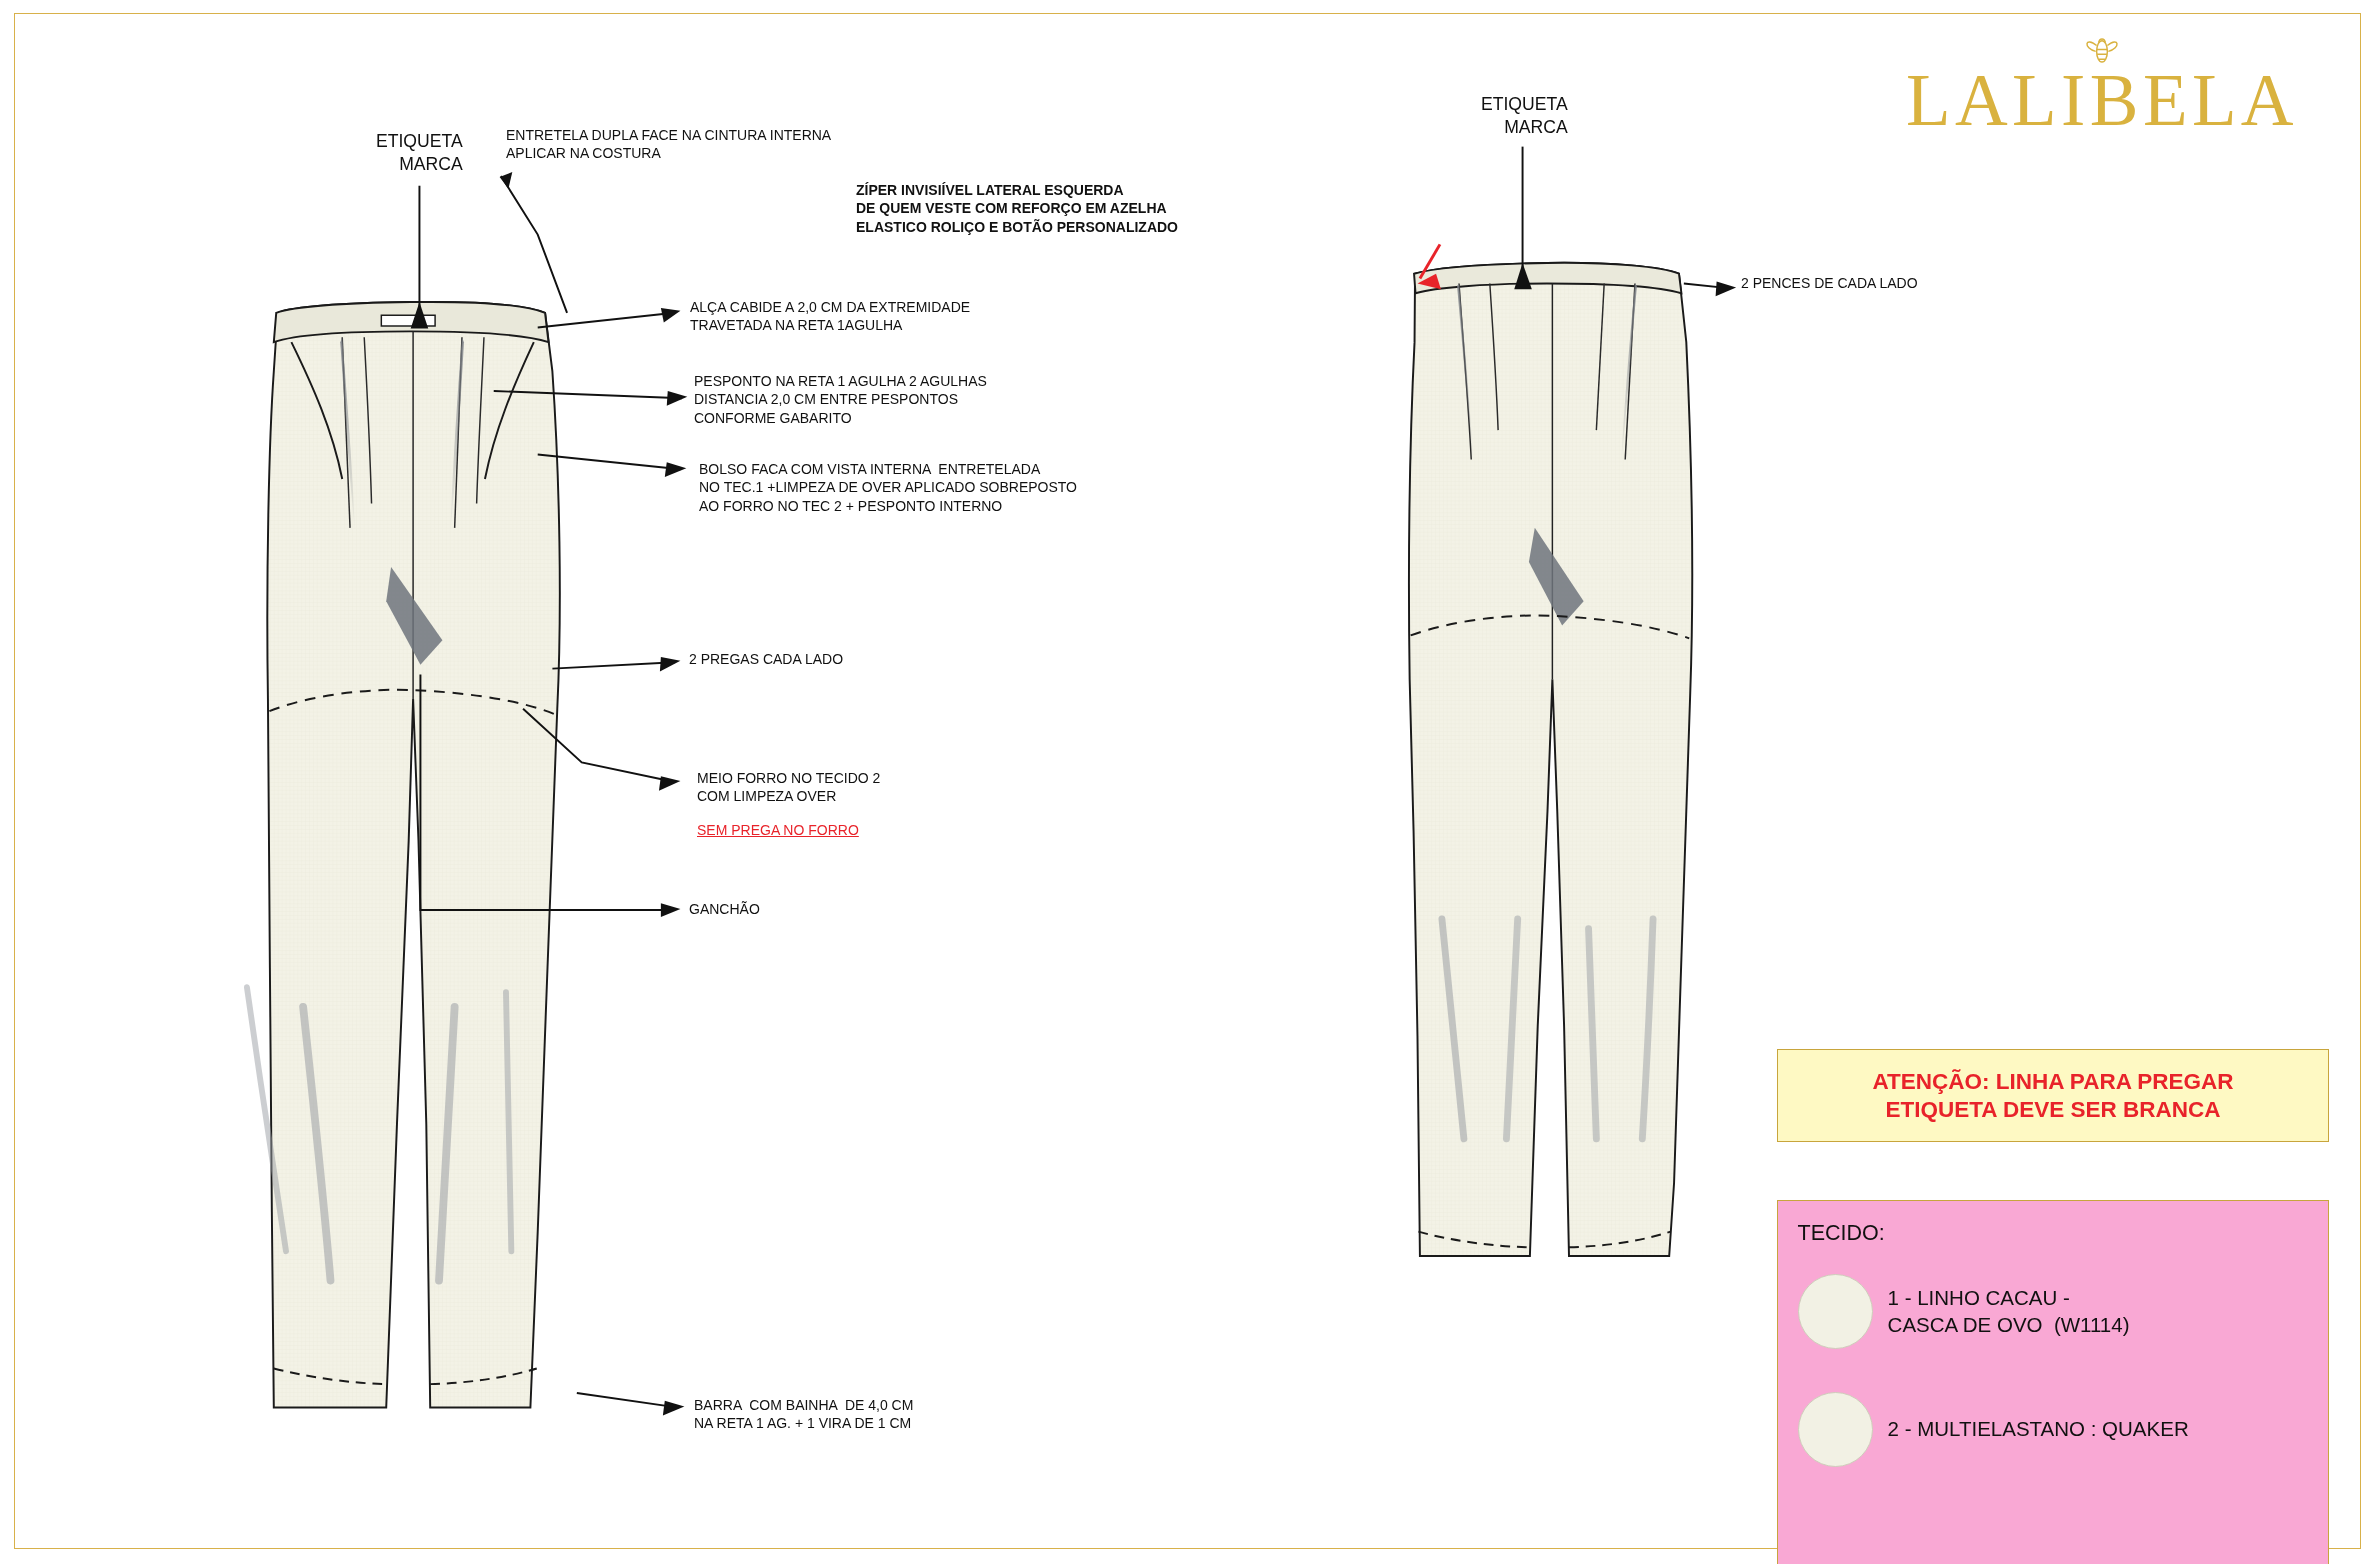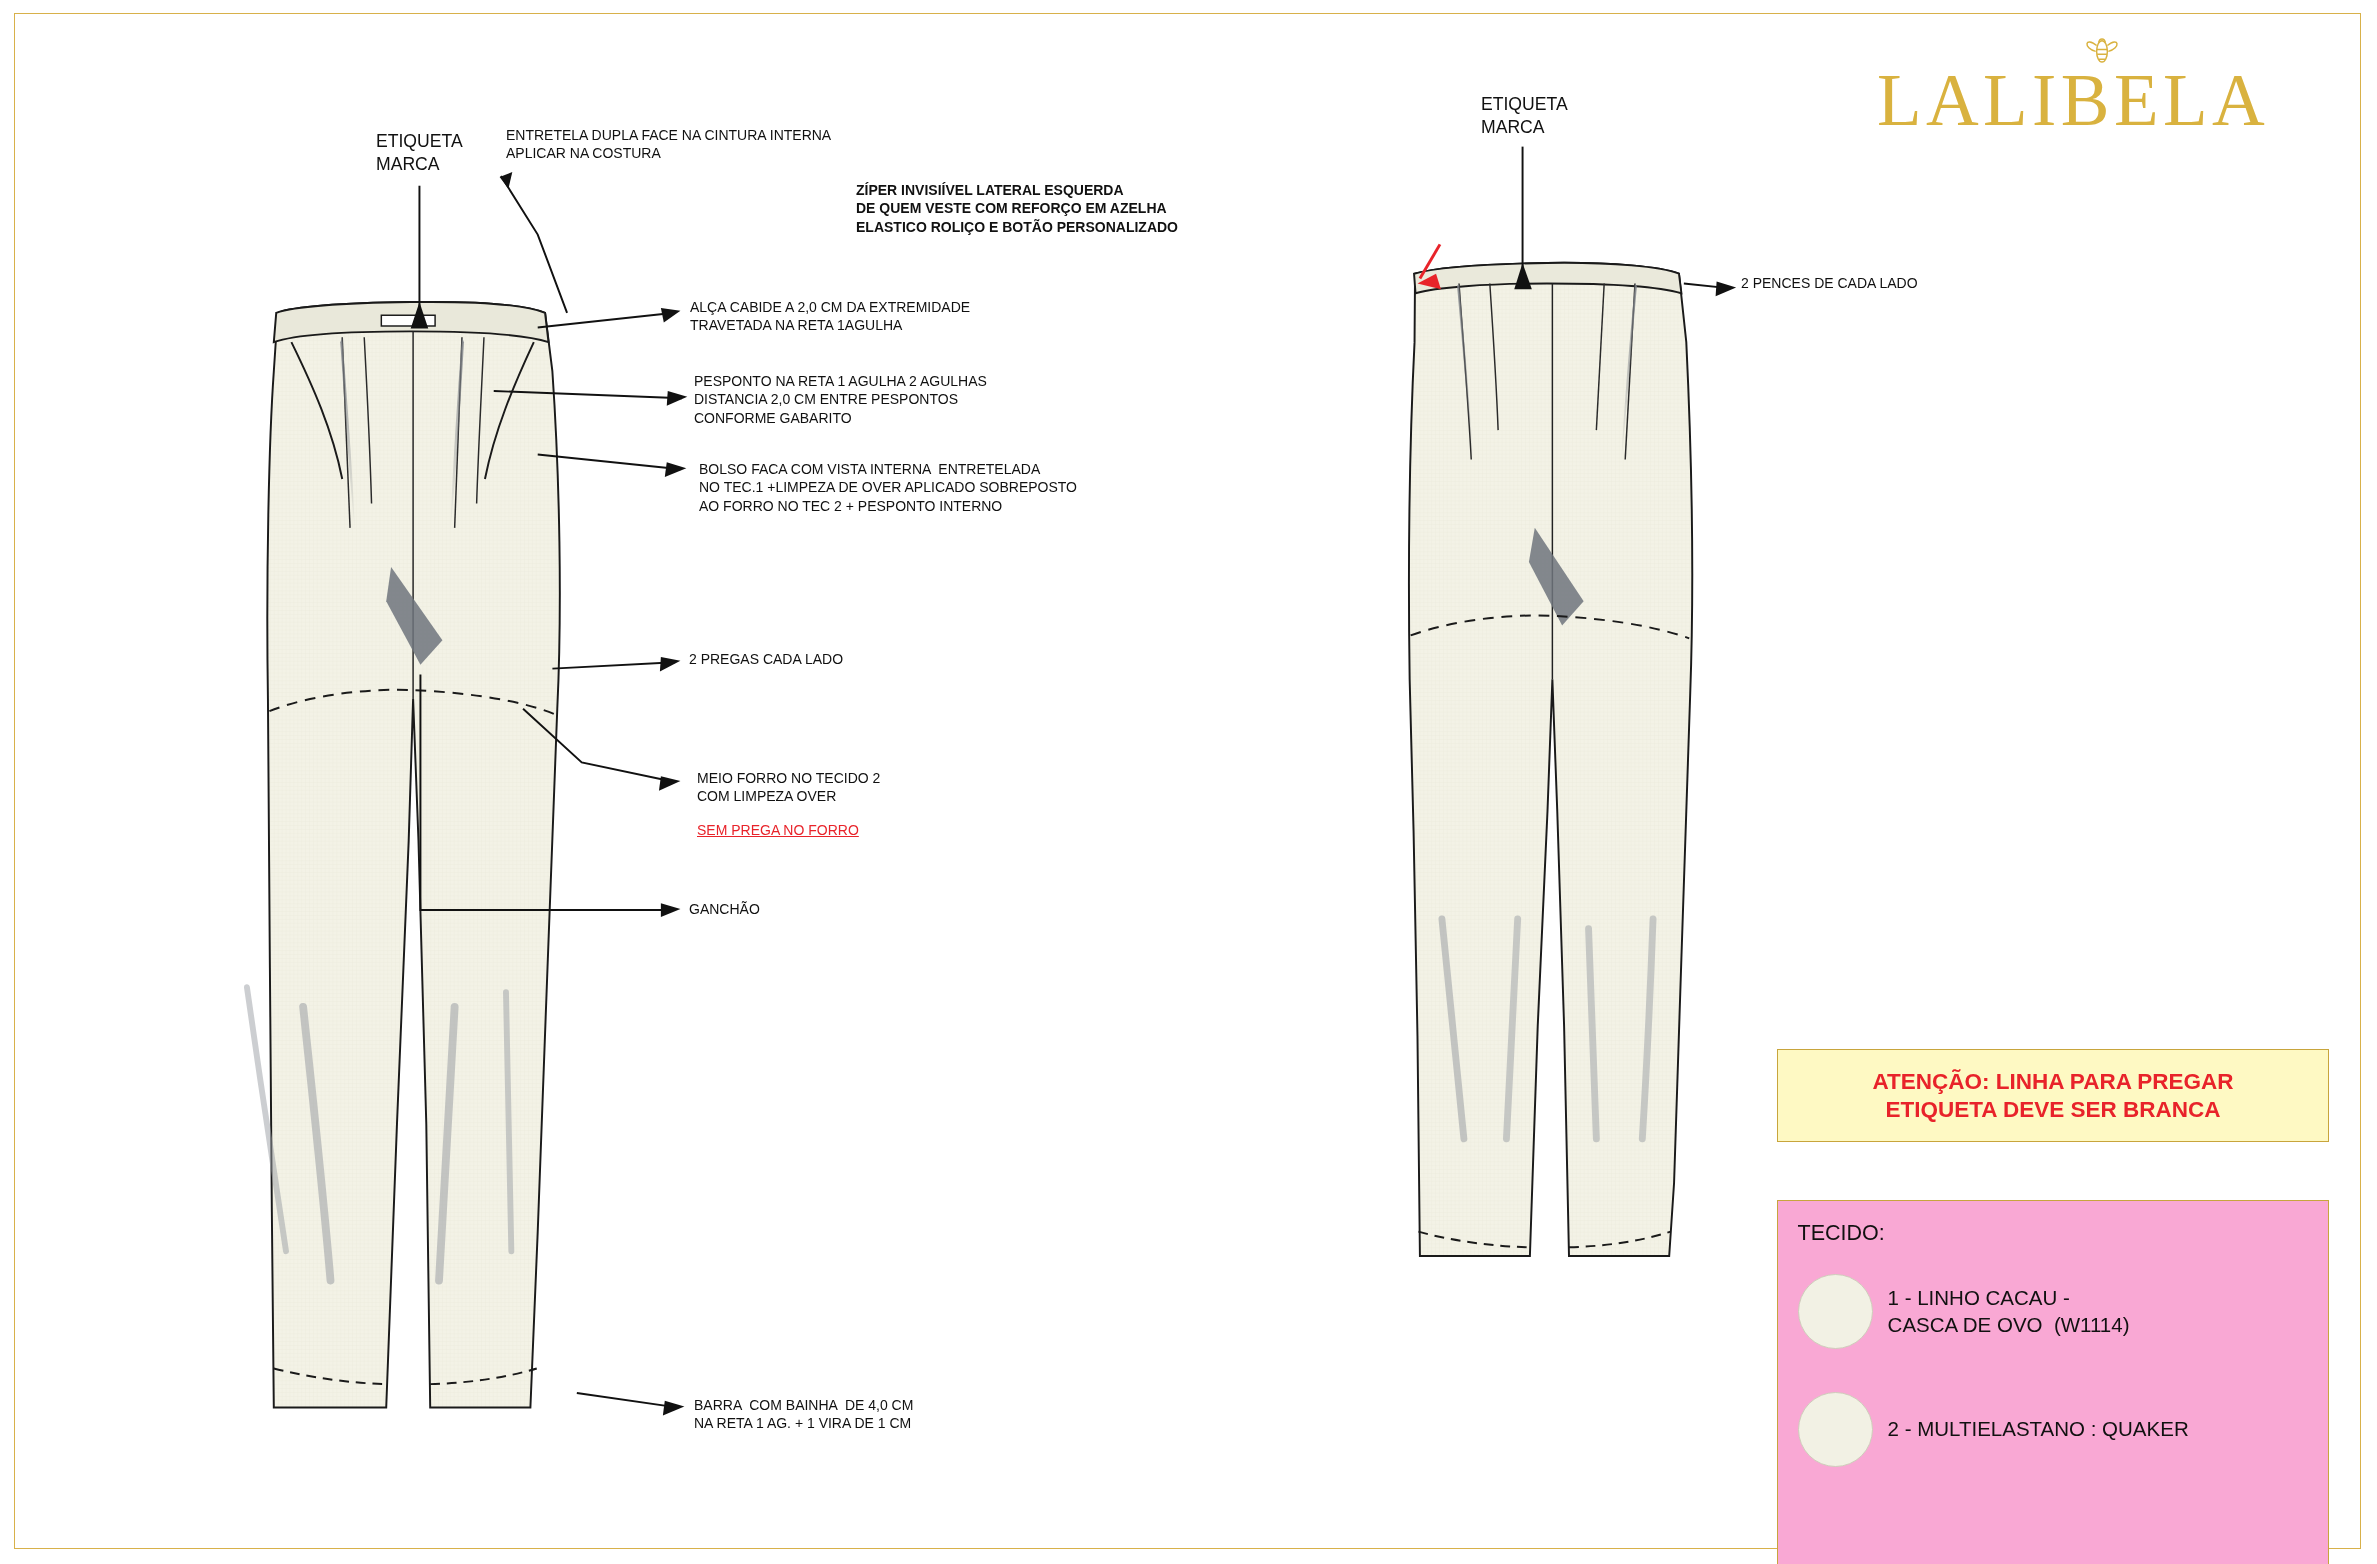--- a/index.html
+++ b/index.html
@@ -21,21 +21,21 @@
     left:13.7px;top:12.7px;
     width:2347px;height:1536px;
     border:1.5px solid #d8b14a;
     box-sizing:border-box;
   }
   
   .brand{
     position:absolute;
     left:1877px;top:64px;
     width:450px;
-    text-align:left;
+    text-align:center;
     color:#d9b23f;
     font-family:"Liberation Serif", serif;
     font-size:73px;
     letter-spacing:4.4px;
     line-height:1;
     white-space:nowrap;
   }
   .bee{
     position:absolute;
     left:2080px;top:27px;
@@ -45,21 +45,21 @@
   .txt{
     position:absolute;
     font-family:"Liberation Sans", sans-serif;
     font-size:14px;
     color:#111111;
     line-height:1.32;
     white-space:pre;
   }
   .txt.small{font-size:17.6px;}
   .txt.red{color:#e8232a;}
-  .center{text-align:left;}
+  .center{text-align:right;}
   
   svg.layer{
     position:absolute;left:0;top:0;
     width:2377px;height:1564px;
     pointer-events:none;
   }
   
   .attention{
     position:absolute;
     left:1777px;top:1049px;

